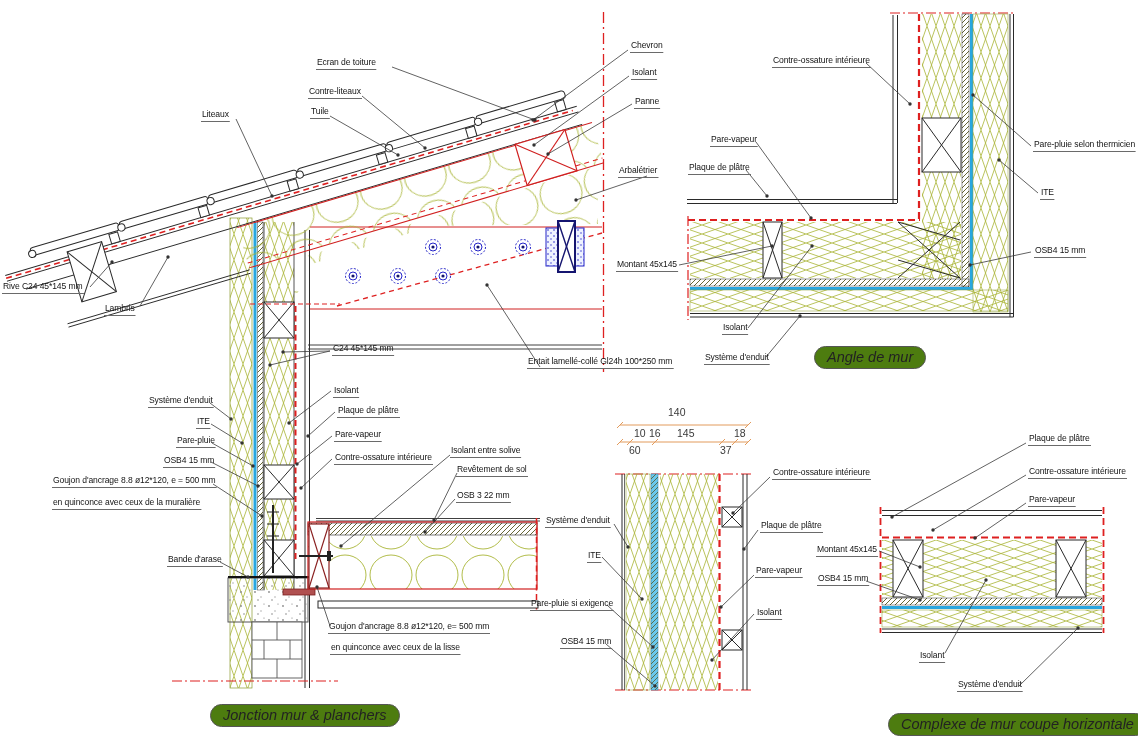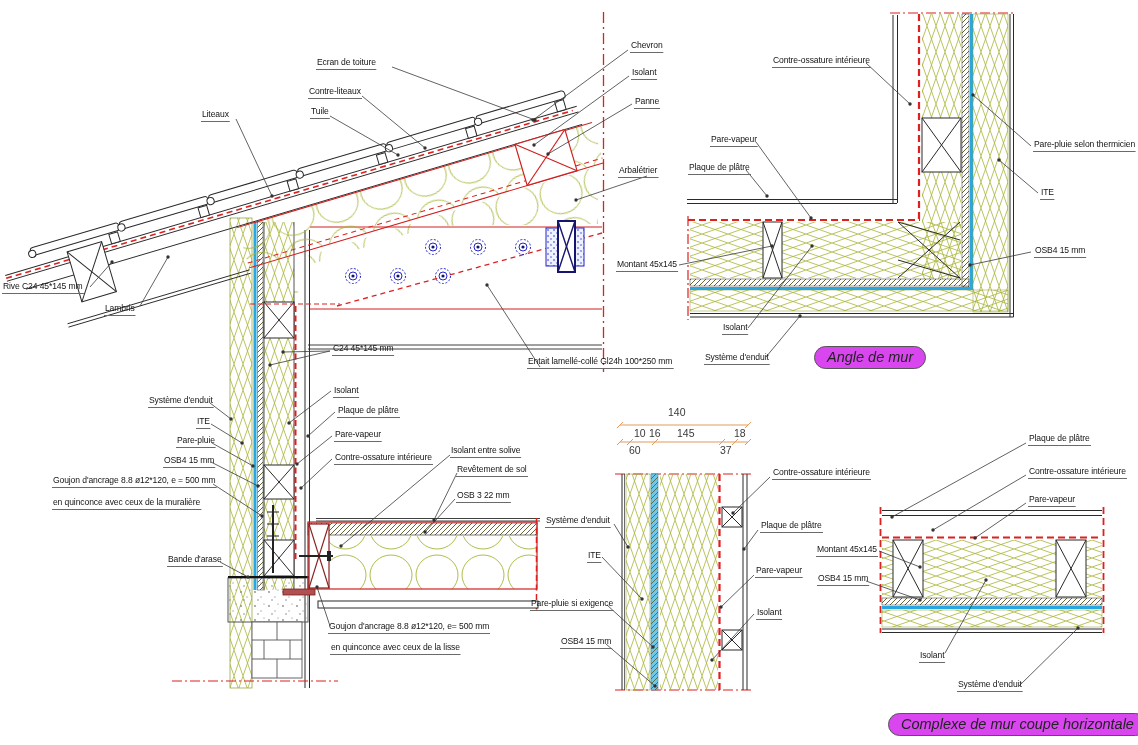--- a/index.html
+++ b/index.html
@@ -4,21 +4,21 @@
 <style>
   html,body{margin:0;padding:0;background:#fff;}
   #canvas{position:relative;width:1138px;height:745px;background:#fff;overflow:hidden;
           font-family:"Liberation Sans",sans-serif;}
   #draw{position:absolute;left:0;top:0;}
   .lbl{position:absolute;font:9.5px/1.25 "Liberation Sans",sans-serif;color:#141414;
        white-space:nowrap;border-bottom:1px solid #6a6a6a;padding:0 1px 1px 1px;
        transform:scaleX(.9);transform-origin:left top;letter-spacing:-.1px;}
   .dim{position:absolute;font:10.5px "Liberation Sans",sans-serif;color:#3a3a3a;white-space:nowrap;}
   .ttl{position:absolute;font:italic 14.5px "Liberation Sans",sans-serif;color:#222;
-       border:1.4px solid #555;border-radius:14px;padding:2px 12px 3px;background:#d946ef;
+       border:1.4px solid #555;border-radius:14px;padding:2px 12px 3px;background:#4d7c0f;
        white-space:nowrap;}
 </style>
 </head>
 <body>
 
 <div id="canvas">
 
 <svg id="draw" width="1138" height="745" viewBox="0 0 1138 745">
   <defs>
     <pattern id="pz" width="9" height="26" patternUnits="userSpaceOnUse">
@@ -477,16 +477,17 @@
 <div class="lbl" style="left:756px;top:606px">Isolant</div>
 
 <div class="lbl" style="left:1028px;top:432px">Plaque de plâtre</div>
 <div class="lbl" style="left:1028px;top:465px">Contre-ossature intérieure</div>
 <div class="lbl" style="left:1028px;top:493px">Pare-vapeur</div>
 <div class="lbl" style="left:816px;top:543px">Montant 45x145</div>
 <div class="lbl" style="left:817px;top:572px">OSB4 15 mm</div>
 <div class="lbl" style="left:919px;top:649px">Isolant</div>
 <div class="lbl" style="left:957px;top:678px">Système d'enduit</div>
 
+<div class="ttl" style="left:210px;top:704px">Jonction mur &amp; planchers</div>
 <div class="ttl" style="left:814px;top:346px">Angle de mur</div>
 <div class="ttl" style="left:888px;top:713px">Complexe de mur coupe horizontale</div>
 
 </div>
 
 </body></html>

